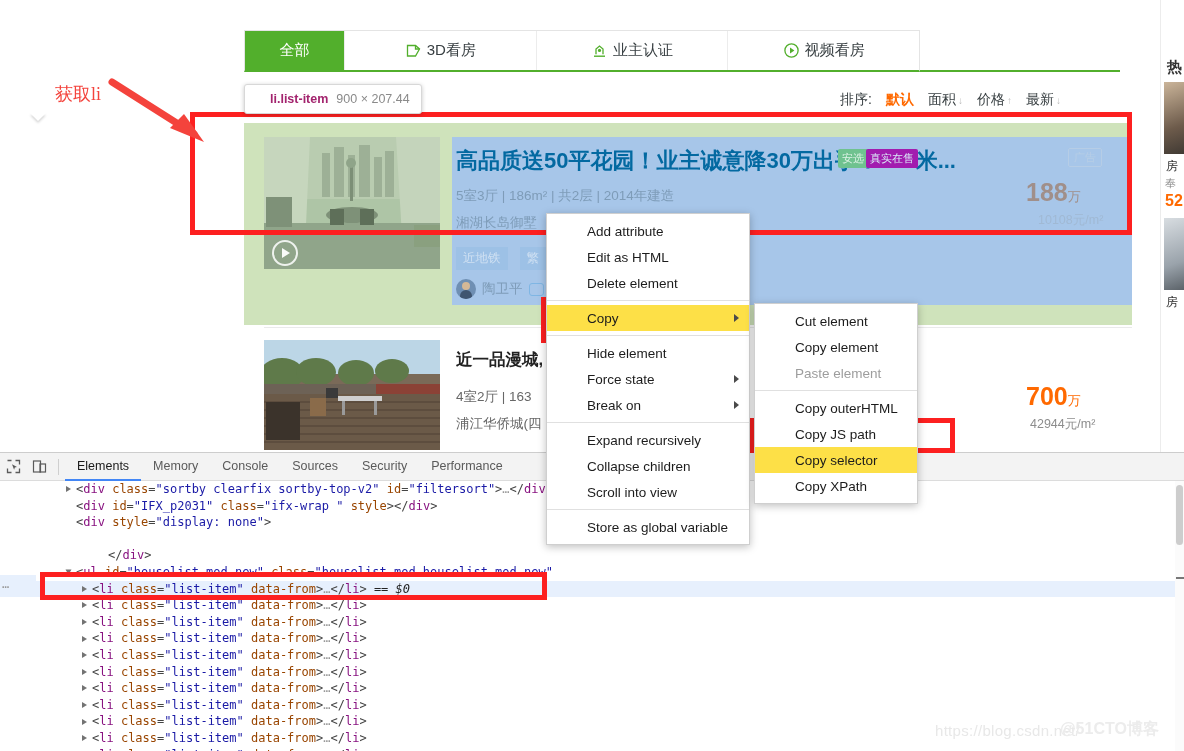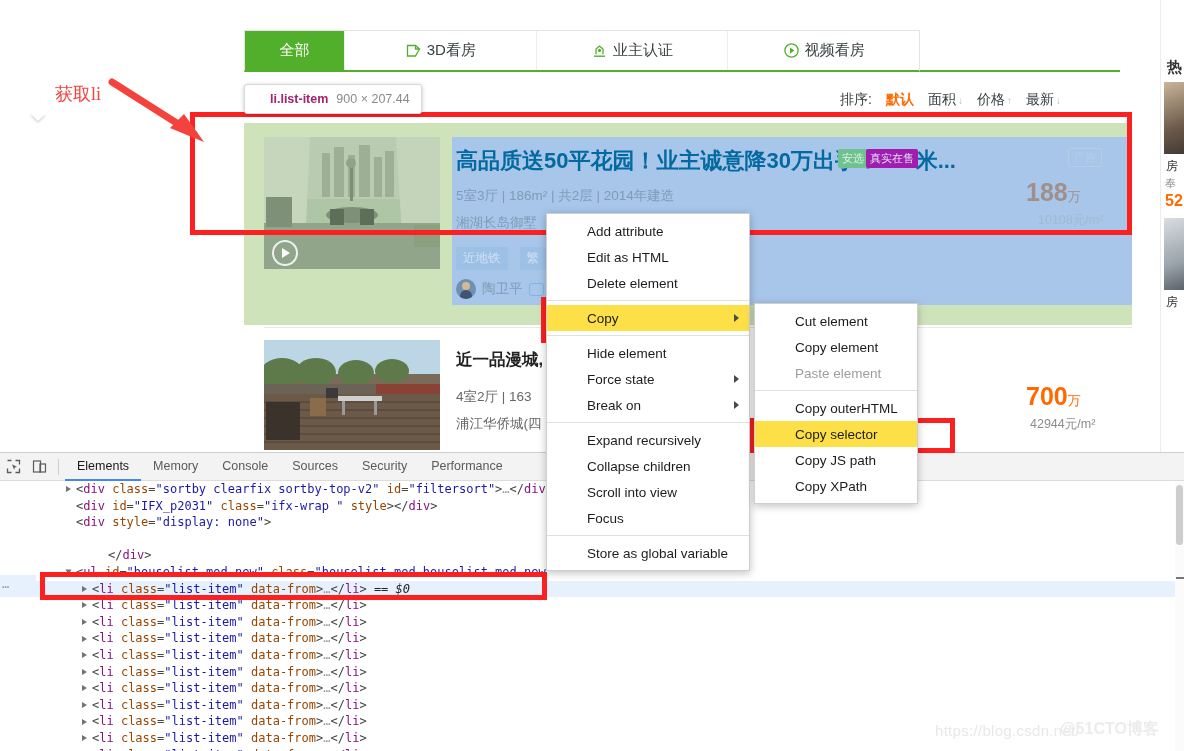--- a/index.html
+++ b/index.html
@@ -354,48 +354,45 @@
     <div class="msep"></div>
     <div class="mi">
         <span>Expand recursively</span>
       </div>
     <div class="mi">
         <span>Collapse children</span>
       </div>
     <div class="mi">
         <span>Scroll into view</span>
       </div>
-    <div class="mi">
-        <span>Focus</span>
-      </div>
     <div class="msep"></div>
     <div class="mi">
         <span>Store as global variable</span>
       </div>
   </div>
 
   <div class="ctx2">
     <div class="mi">
         <span>Cut element</span>
       </div>
     <div class="mi">
         <span>Copy element</span>
       </div>
     <div class="mi dis">
         <span>Paste element</span>
       </div>
     <div class="msep"></div>
     <div class="mi">
         <span>Copy outerHTML</span>
       </div>
+    <div class="mi">
+        <span>Copy JS path</span>
+      </div>
     <div class="mi sel">
         <span>Copy selector</span>
-      </div>
-    <div class="mi">
-        <span>Copy JS path</span>
       </div>
     <div class="mi">
         <span>Copy XPath</span>
       </div>
   </div>
 
   <div class="devtools">
     <div class="dt-toolbar">
       <span class="dt-ico">
         <svg width="15" height="15" viewBox="0 0 15 15">

